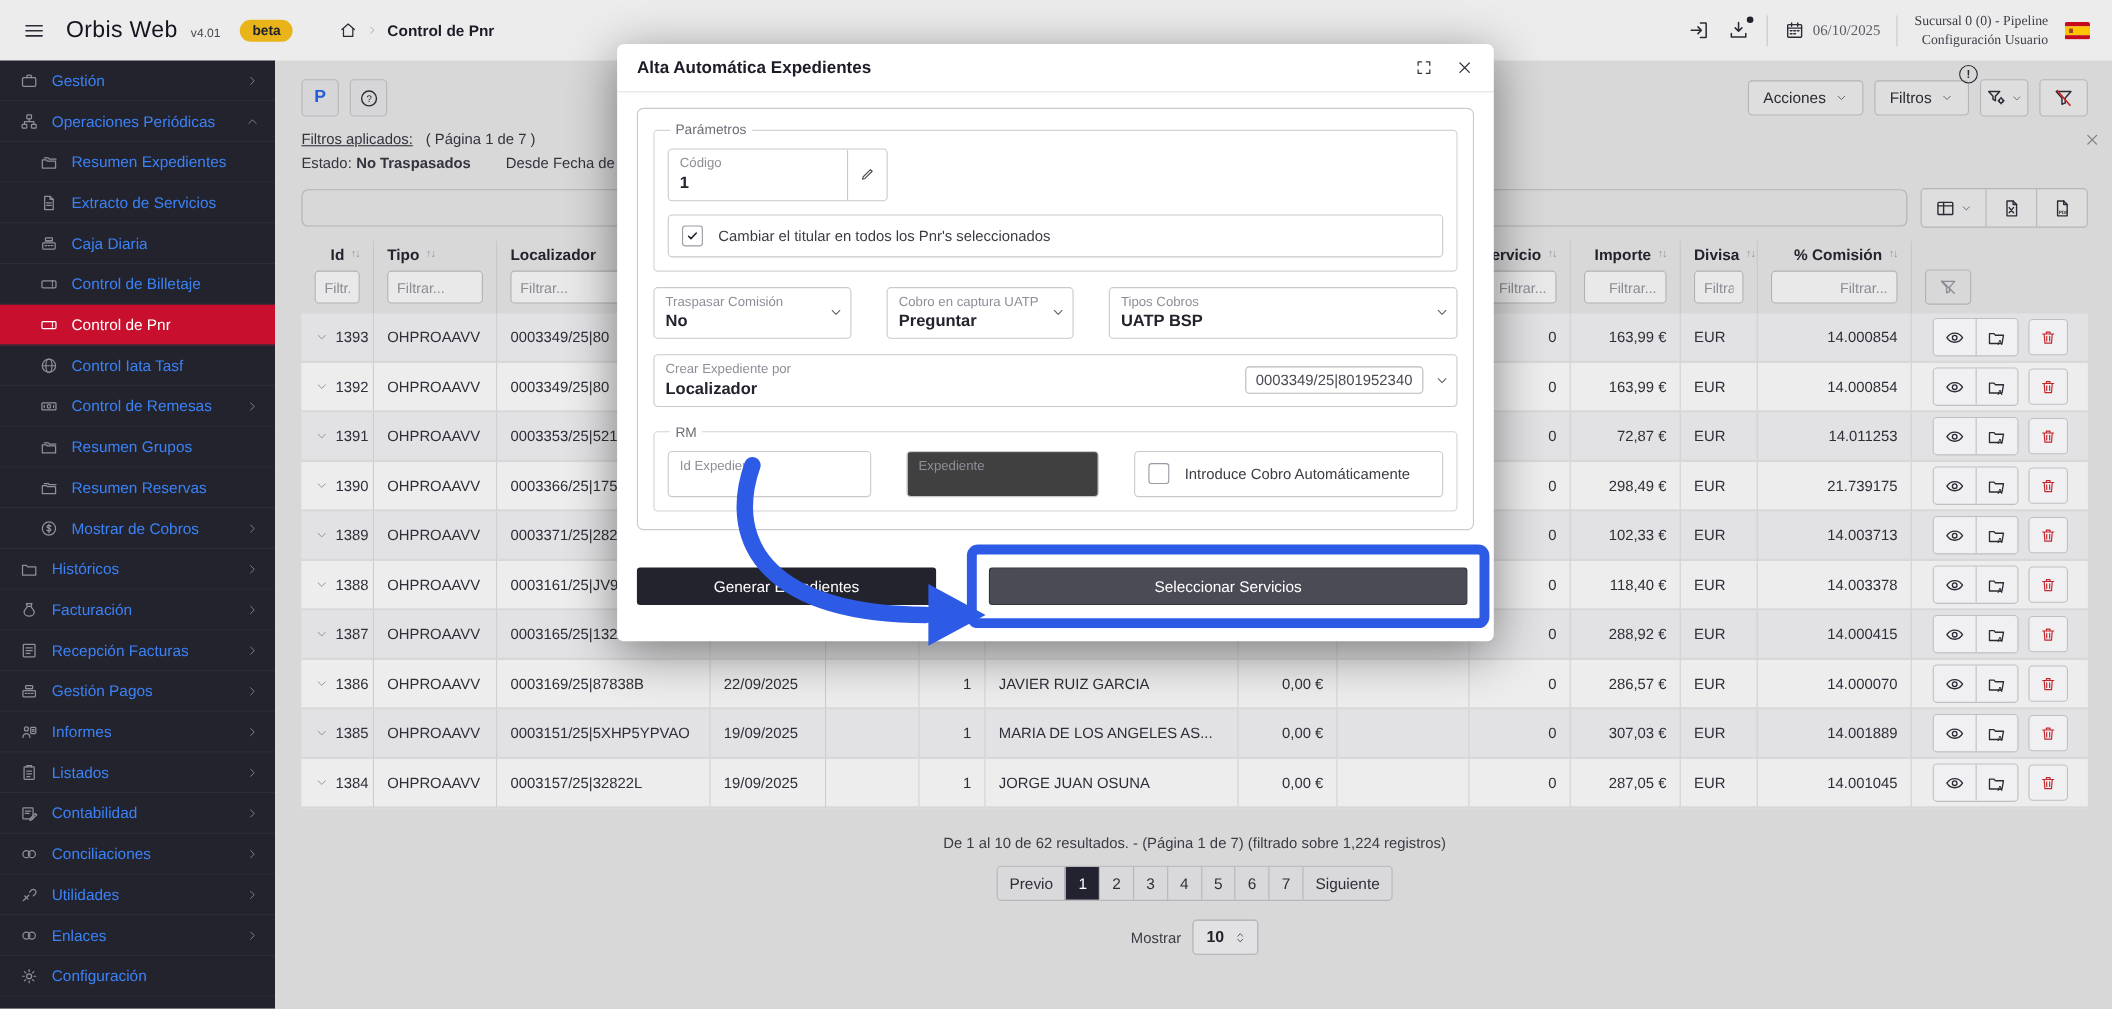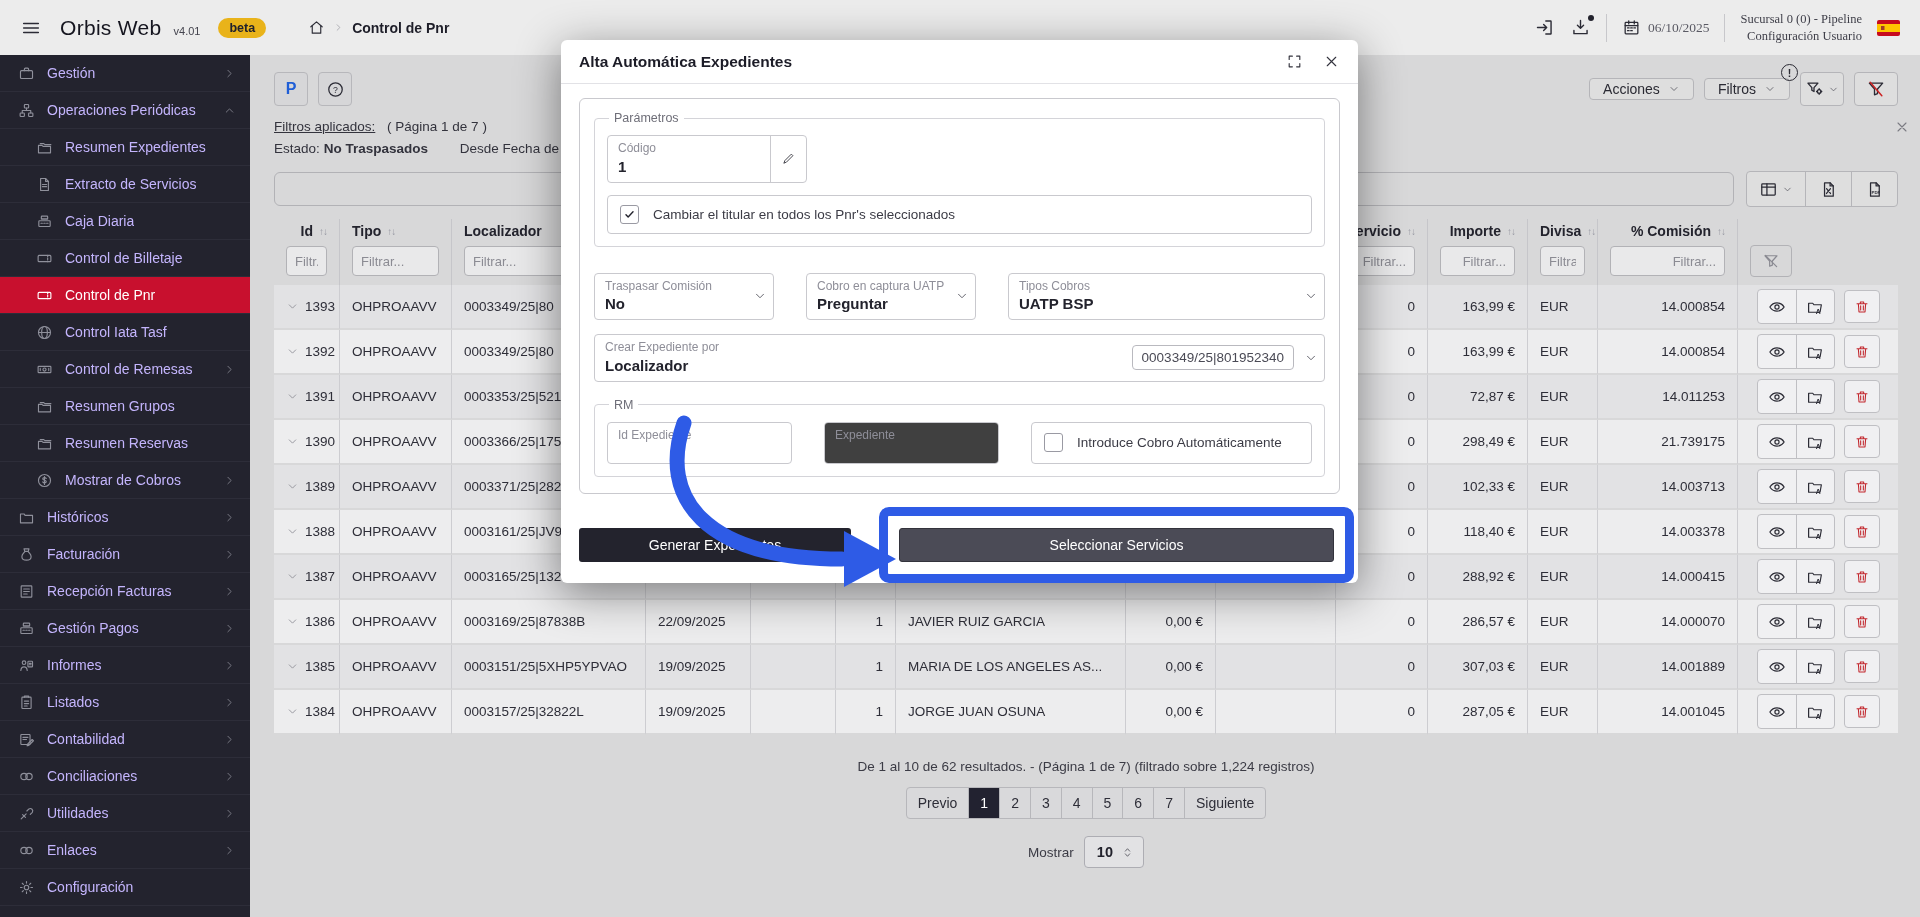--- a/index.html
+++ b/index.html
@@ -27,37 +27,37 @@
   .tb-div{width:1px;height:28px;background:#c7c7cb;}
   .tb-date{display:flex;align-items:center;gap:7px;font-size:13.5px;color:#5a5a64;cursor:pointer;}
   .tb-date .ic{width:19px;height:19px;color:#2b2b35;}
   .user-block{text-align:right;font-size:12.5px;line-height:1.3;color:#3e3e48;cursor:pointer;}
   .flag{width:23px;height:16px;border-radius:2px;overflow:hidden;flex:none;}
 
   
   .shell{display:flex;height:862px;}
   .sidebar{width:250px;background:#23232e;overflow:hidden;flex:none;}
   .sn-item{height:37px;display:flex;align-items:center;gap:12px;padding:0 14px 0 18px;
-    border-bottom:1px solid #2d2d39;color:#c4b5fd;font-size:14px;cursor:pointer;}
+    border-bottom:1px solid #2d2d39;color:#3b82f6;font-size:14px;cursor:pointer;}
   .sn-item.lvl1{padding-left:36px;}
   .sn-icon{width:17px;height:17px;color:#8f909b;flex:none;}
   .sn-label{white-space:nowrap;overflow:hidden;}
   .sn-chev{margin-left:auto;width:13px;height:13px;color:#83848f;flex:none;}
   .sn-item.active{background:var(--red);color:#fff;}
   .sn-item.active .sn-icon{color:#fff;}
 
   
   .main{flex:1;padding:0 24px;position:relative;}
   .actions-row{margin-top:17px;display:flex;align-items:center;gap:10px;height:34px;}
   .btn-sq{width:34px;height:34px;background:#d6d6d8;border:1px solid #b7b7bb;border-radius:4px;
     display:flex;align-items:center;justify-content:center;cursor:pointer;}
   .btn-sq.pbtn{font-size:16px;font-weight:bold;color:#1f5ed6;}
   .btn-sq .ic{width:19px;height:19px;color:#2b2b35;}
   .spacer{flex:1;}
-  .btn-label{height:22px;padding:0 13px;background:#dedede;border:1px solid #b5b5b9;border-radius:4px;
+  .btn-label{height:32px;padding:0 13px;background:#dedede;border:1px solid #b5b5b9;border-radius:4px;
     display:flex;align-items:center;gap:8px;font-size:14px;color:#2a2a33;cursor:pointer;}
   .btn-label .ic{width:12px;height:12px;color:#55555e;}
   .filtros-wrap{position:relative;}
   .alert-badge{position:absolute;top:-14px;right:-8px;width:17px;height:17px;border:1.5px solid #2a2a33;
     border-radius:50%;font-size:10.5px;font-weight:bold;color:#2a2a33;display:flex;align-items:center;justify-content:center;}
   .btn-iconly{width:44px;height:34px;background:#dedede;border:1px solid #b5b5b9;border-radius:4px;
     display:flex;align-items:center;justify-content:center;gap:3px;cursor:pointer;}
   .btn-iconly .main-ic{width:20px;height:20px;color:#2b2b35;position:relative;}
   .btn-iconly .chv{width:11px;height:11px;color:#55555e;}
   .funnel-clear-red{position:relative;width:20px;height:20px;color:#2b2b35;}
@@ -144,21 +144,21 @@
   .pencil-cell .ic{width:15px;height:15px;color:#4a4a52;}
   .cliente{flex:1;}
   .cliente .fld-main{background:#e9ebef;}
   .dots-cell{width:30px;display:flex;align-items:center;justify-content:center;font-weight:bold;
     letter-spacing:1px;color:#33333d;font-size:14px;cursor:pointer;}
   .chk-row{margin-top:12px;border:1px solid #c9c9ce;border-radius:4px;padding:9px 12px;display:flex;align-items:center;gap:14px;}
   .chkbox{width:19px;height:19px;border:1px solid #9a9aa3;border-radius:3px;background:#fff;flex:none;
     display:flex;align-items:center;justify-content:center;cursor:pointer;}
   .chkbox .ic{width:13px;height:13px;color:#23232d;}
   .chk-label{font-size:13.5px;color:#3b3b45;}
-  .sel-row{margin-top:26px;}
+  .sel-row{margin-top:14px;}
   .chev-cell{width:26px;display:flex;align-items:center;justify-content:center;cursor:pointer;}
   .chev-cell .ic{width:14px;height:14px;color:#5a5a64;}
   .sel1{width:180px;flex:none;} .sel2{width:170px;flex:none;} .sel3{flex:1;}
   .crear-row{margin-top:14px;}
   .crear{width:100%;}
   .chip{border:1px solid #b9b9bf;border-radius:4px;padding:4px 9px;font-size:13.5px;color:#4a4a55;
     align-self:center;margin-right:4px;white-space:nowrap;}
   .rm-fs{margin-top:16px;}
   .idexp{width:185px;flex:none;} .exped{width:175px;flex:none;}
   .exped .fld-main{background:#404040;}

